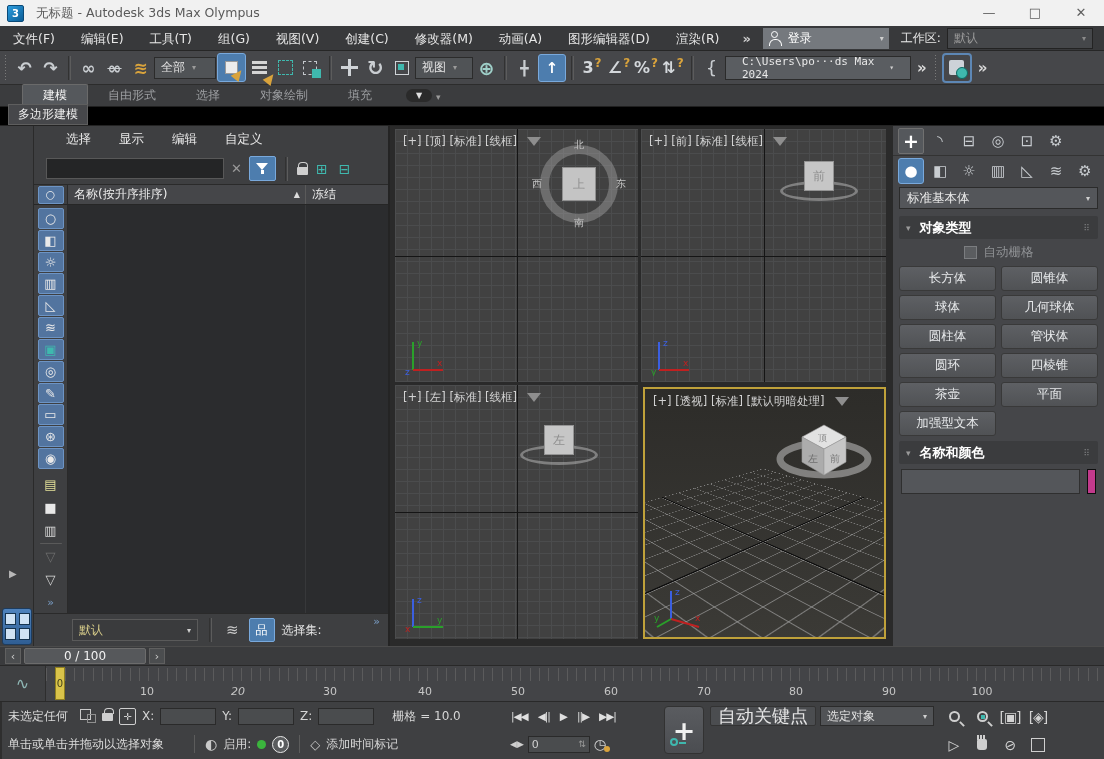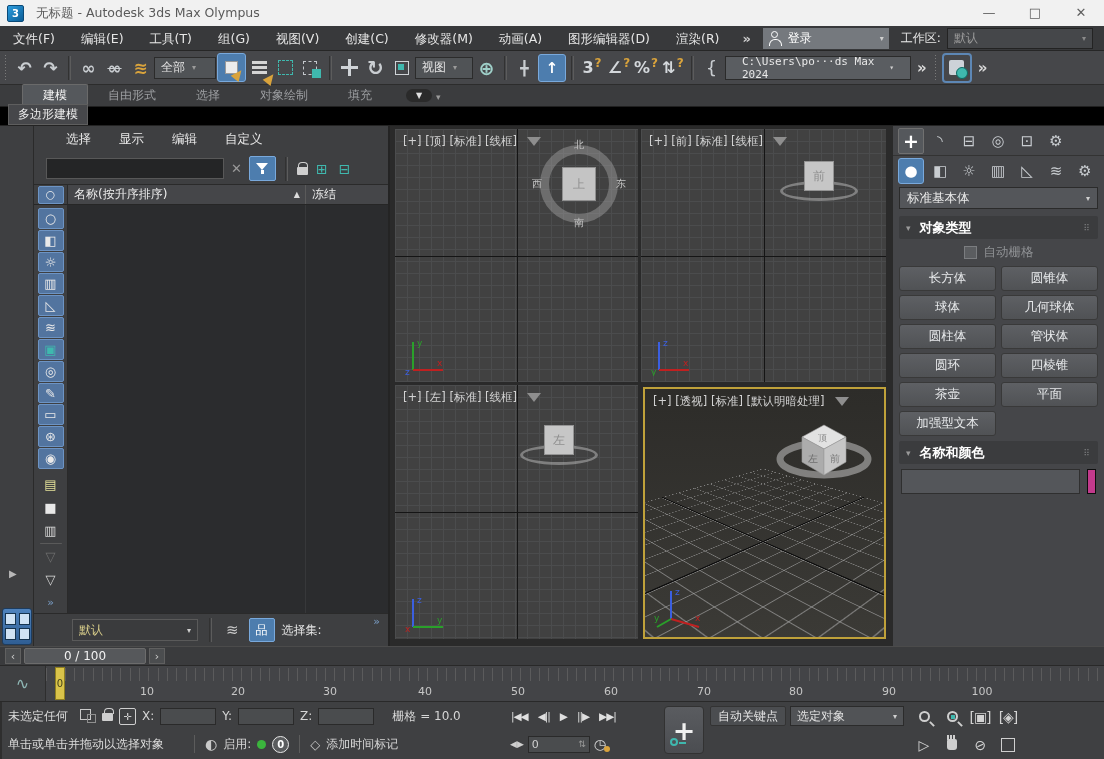--- a/index.html
+++ b/index.html
@@ -200,21 +200,21 @@
   .pb-row [data-name^="playback"]{color:#dfdfdf;font-size:10.5px;letter-spacing:-1px;padding:0 5px;white-space:nowrap}
   .frame-box{width:62px;height:17px;background:#4a4c4e;border:1px solid #2a2a2a;color:#cfcfcf;padding:0 3px;font-size:11px;display:flex;align-items:center}
   .frame-box .spin{margin-left:auto;font-size:9px;color:#9a9a9a}
   .clock-i{color:#cfcfcf;font-size:14px;position:relative;margin-left:4px}
   .clock-i::after{content:"";position:absolute;right:-4px;bottom:0;width:6px;height:6px;border-radius:50%;background:#d9a33c}
   .bigkey{width:40px;height:48px;margin:4px 6px 0;background:linear-gradient(#5a5c60,#4b4d51);border:1px solid #323232;border-radius:4px;color:#f0f0f0;font-size:27px;font-weight:bold;display:flex;align-items:center;justify-content:center;position:relative;flex:none}
   .bigkey i{position:absolute;left:5px;bottom:7px;width:8px;height:8px;border:2px solid #3fb8ae;border-radius:50%}
   .bigkey i::after{content:"";position:absolute;left:7px;top:2px;width:7px;height:2px;background:#3fb8ae}
   .keys-col{display:flex;flex-direction:column;flex:none}
   .keys-row{height:28px;display:flex;align-items:center;gap:4px}
-  .ak-btn{height:20px;background:#4b4d50;border:1px solid #333;color:#e4e4e4;font-size:12px;padding:0 7px;display:flex;align-items:center;border-radius:2px;white-space:nowrap}
+  .ak-btn{height:20px;background:#4b4d50;border:1px solid #333;color:#e4e4e4;font-size:18px;padding:0 7px;display:flex;align-items:center;border-radius:2px;white-space:nowrap}
   .selobj-dd{width:114px;height:20px;background:#515356;border:1px solid #2b2b2b;color:#e0e0e0;font-size:12px;display:flex;align-items:center;padding:0 6px}
   .selobj-dd .arr{margin-left:auto}
   .bone-i{color:#3fb8ae;font-size:12px;font-weight:bold;letter-spacing:1px}
   .nav-grid{display:grid;grid-template-columns:repeat(4,28px);grid-auto-rows:28px;align-content:center;margin-left:6px}
   .nav-grid>span{display:flex;align-items:center;justify-content:center;color:#d3d3d3;font-size:14px}
   .mag{width:11px;height:11px;border:2px solid #cfcfcf;border-radius:50%;position:relative}
   .mag::after{content:"";position:absolute;width:6px;height:2px;background:#cfcfcf;transform:rotate(45deg);left:8px;top:10px}
   .mag.all::before{content:"";position:absolute;left:2px;top:2px;width:4px;height:4px;background:#3fb8ae}
   .ext{font-size:11px;color:#cfcfcf;letter-spacing:-1px}
   .hand{width:10px;height:11px;background:#cfcfcf;border-radius:2px 2px 3px 3px;position:relative}
@@ -605,21 +605,21 @@
     <span class="ts-btn" data-name="previous-frame-button">‹</span>
     <div class="ts-track" data-name="time-slider">0 / 100</div>
     <span class="ts-btn" data-name="next-frame-button">›</span>
   </div>
 
   <div class="trackbar" data-name="track-bar">
     <div class="tb-curve" data-name="mini-curve-editor-button">∿</div>
     <div class="ruler" data-name="timeline-ruler">
       <div style="position:absolute;inset:0">
           <span data-name="ruler-tick-label" style="left: 101px;">10</span>
-          <span data-name="ruler-tick-label" style="left: 192px;">20</span>
+          <span data-name="ruler-tick-label" style="left: 192px; font-style: italic;">20</span>
           <span data-name="ruler-tick-label" style="left: 284px;">30</span>
           <span data-name="ruler-tick-label" style="left: 379px;">40</span>
           <span data-name="ruler-tick-label" style="left: 472px;">50</span>
           <span data-name="ruler-tick-label" style="left: 565px;">60</span>
           <span data-name="ruler-tick-label" style="left: 658px;">70</span>
           <span data-name="ruler-tick-label" style="left: 750px;">80</span>
           <span data-name="ruler-tick-label" style="left: 843px;">90</span>
           <span data-name="ruler-tick-label" style="left: 936px;">100</span>
         </div>
       <div class="marker" data-name="time-slider-marker">0</div>

